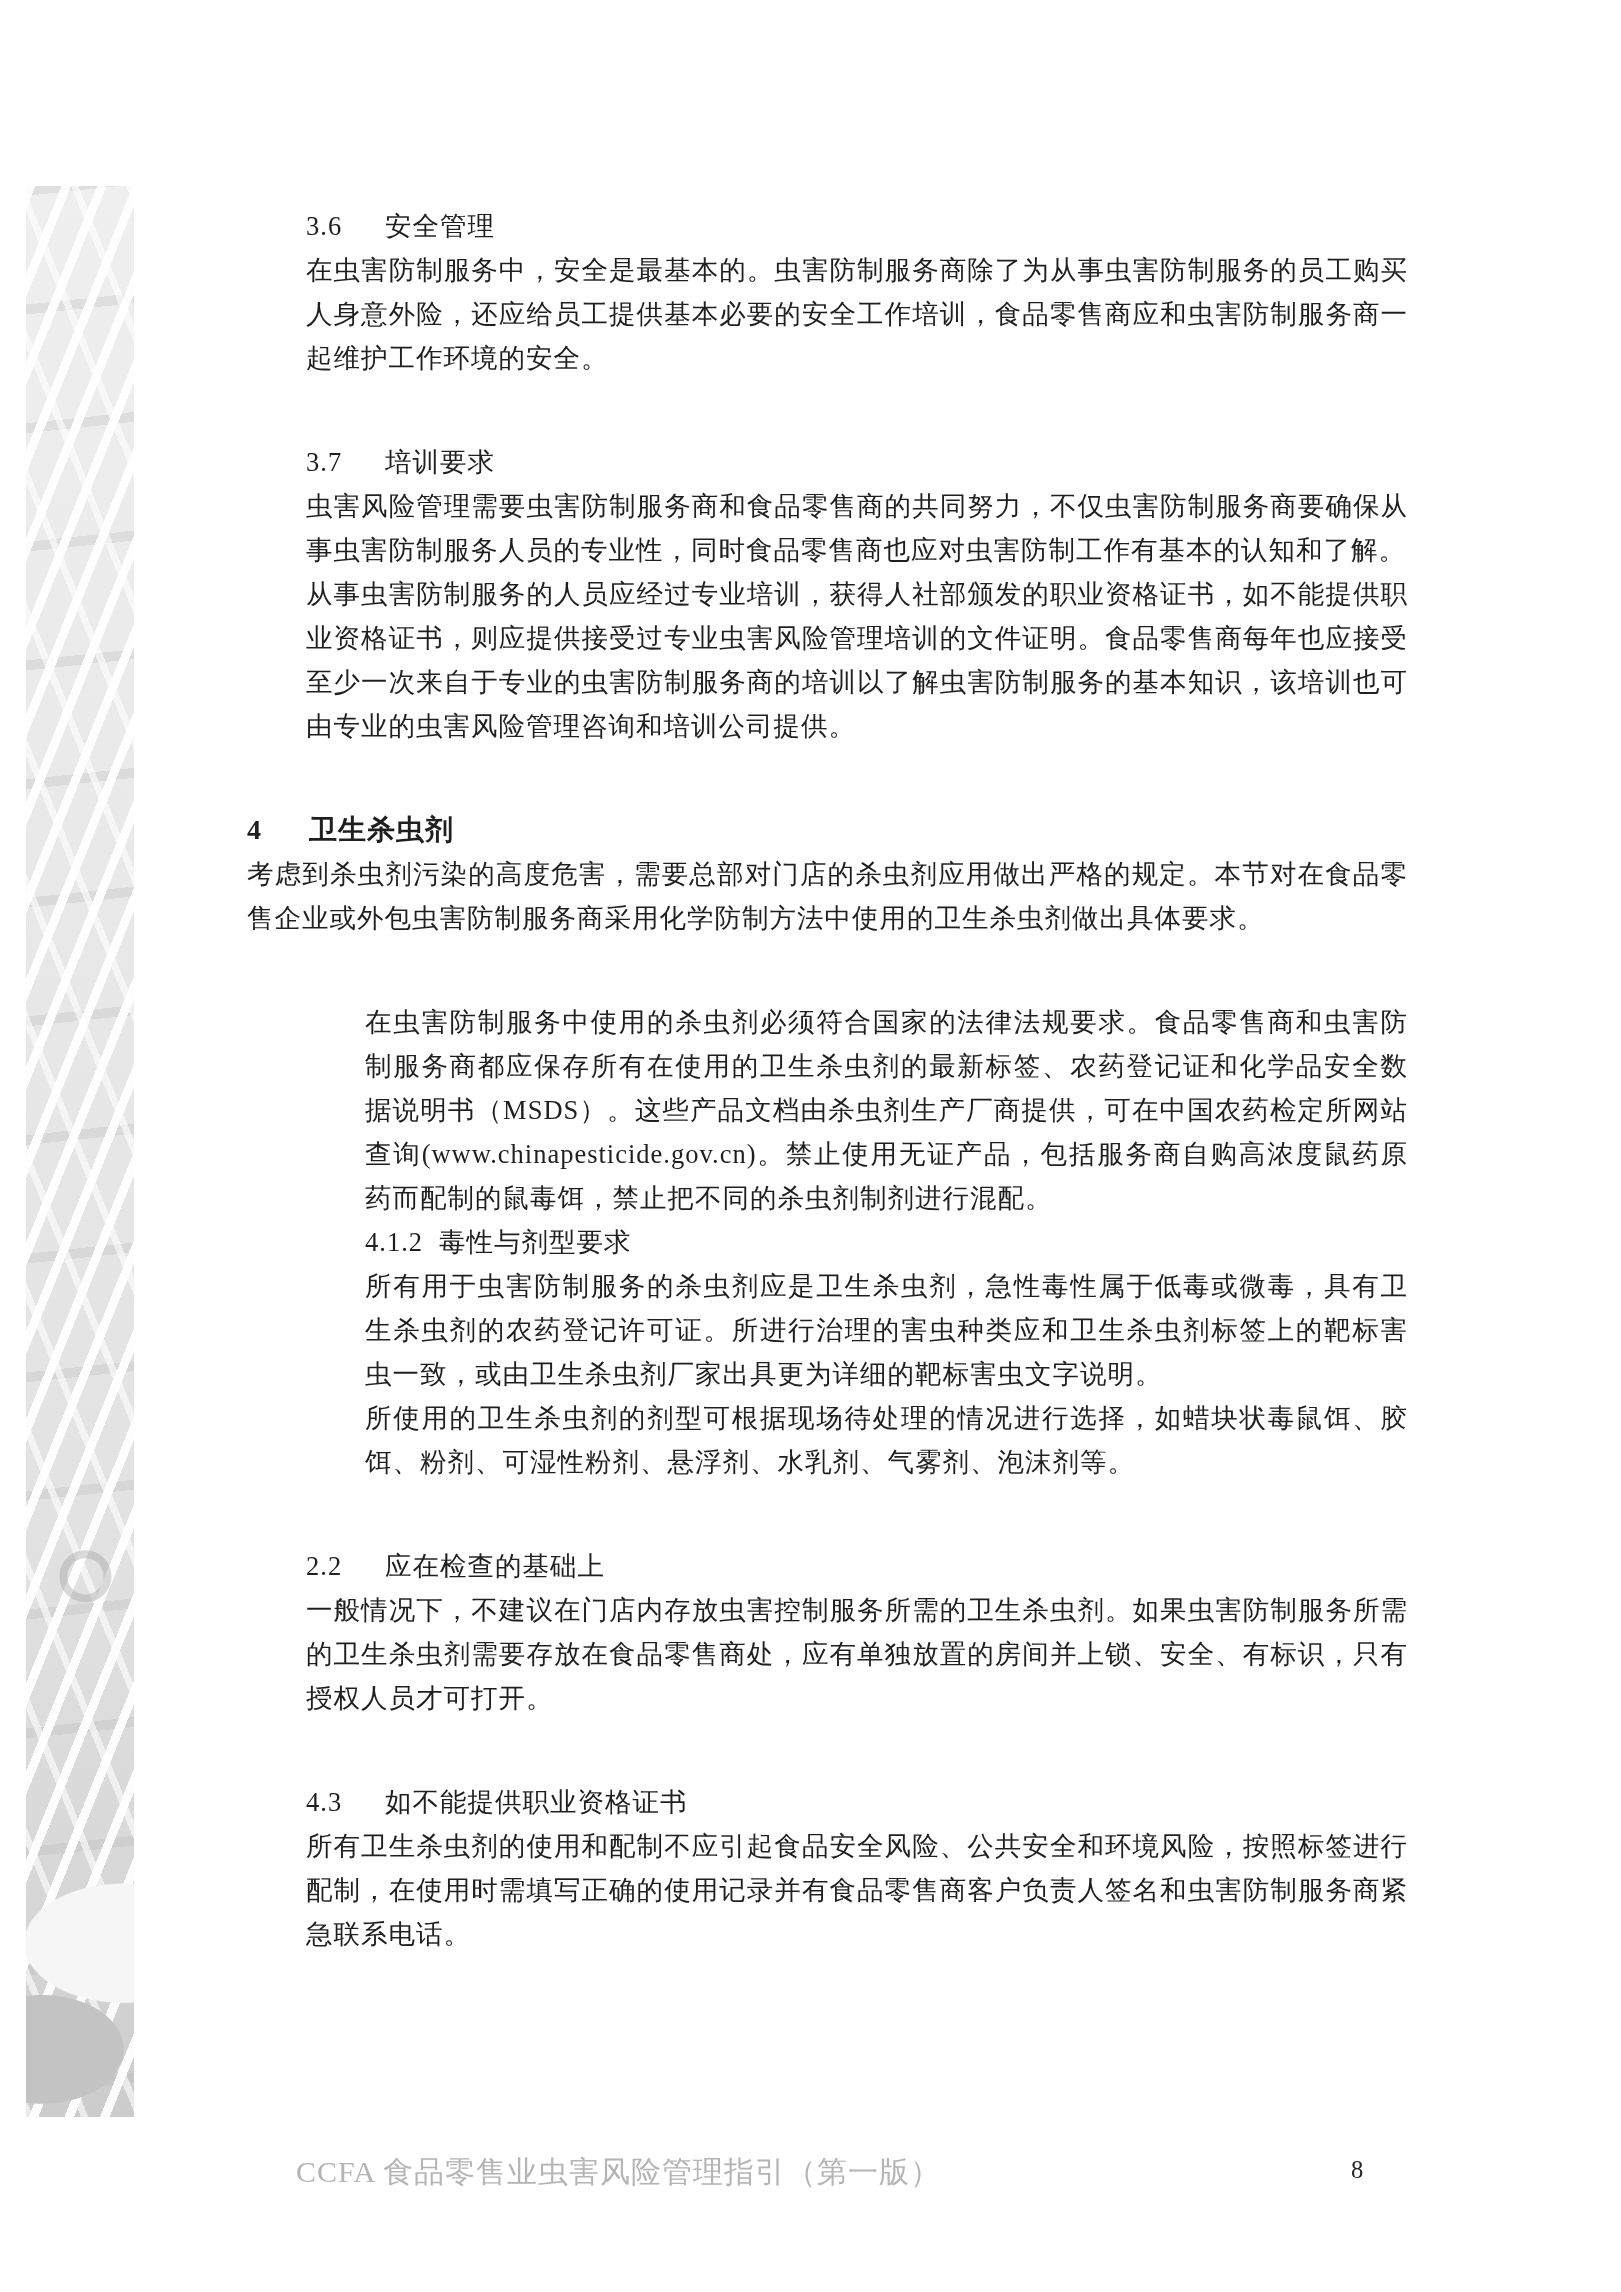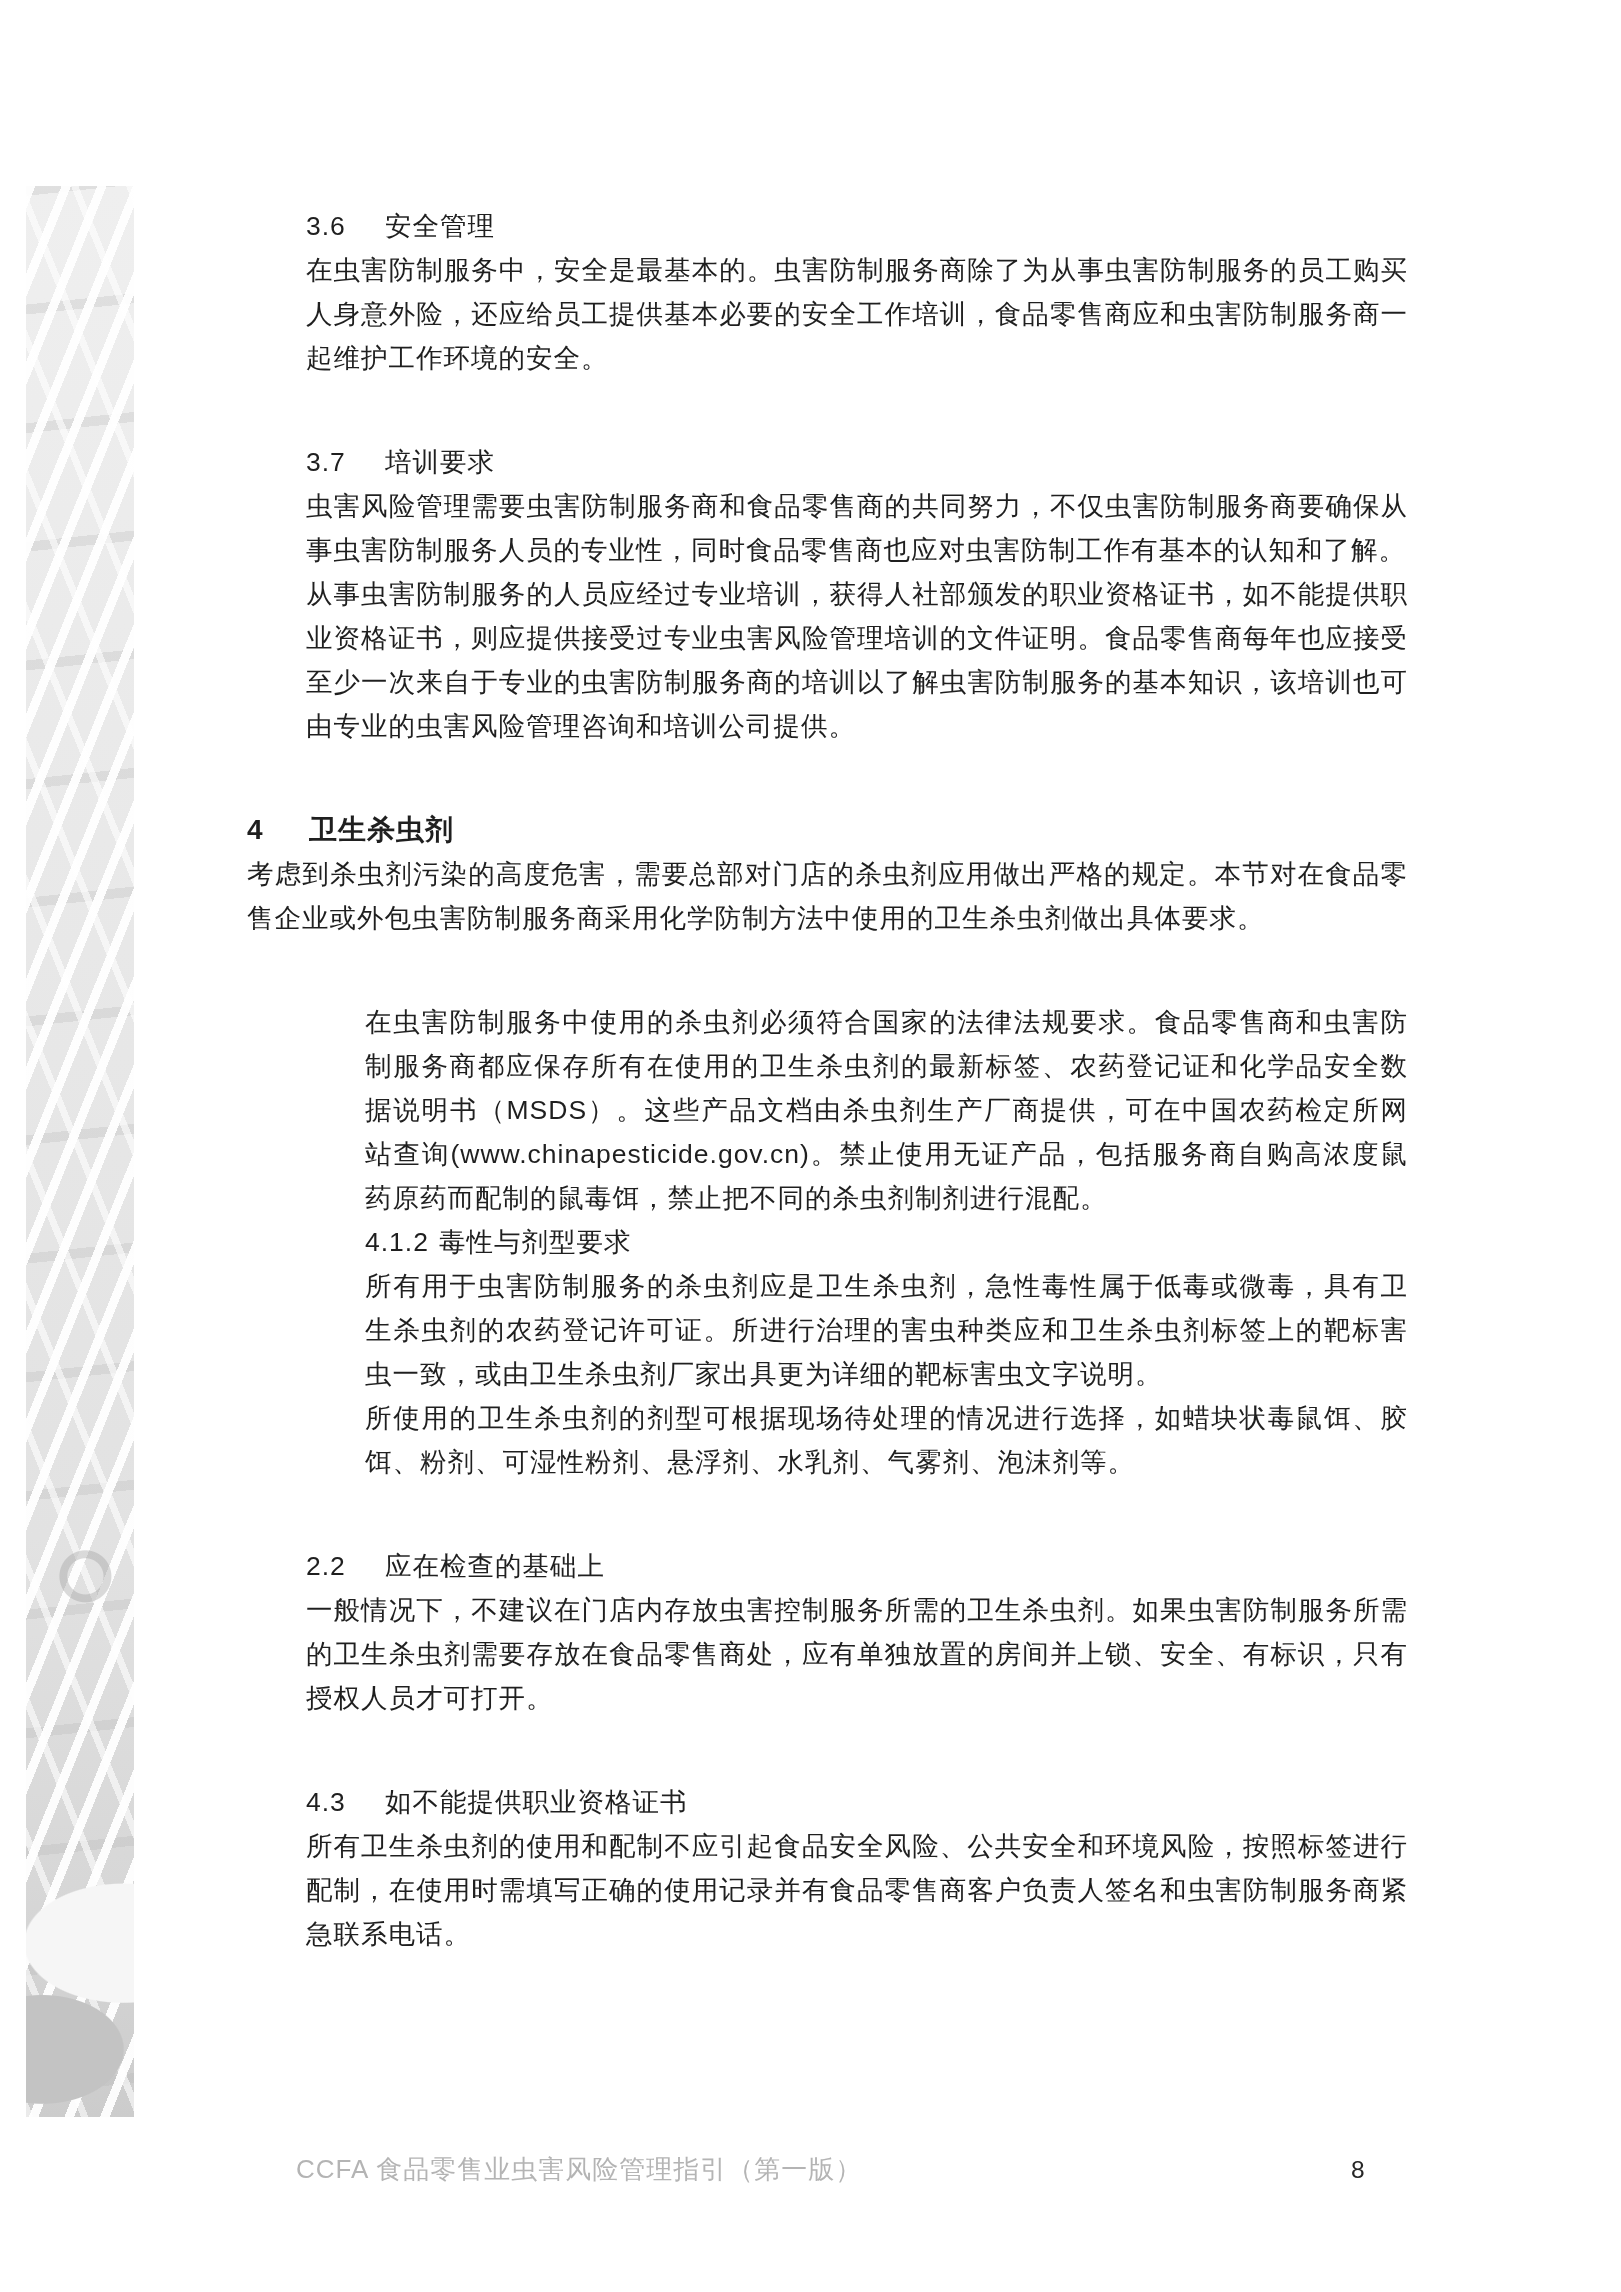--- a/index.html
+++ b/index.html
@@ -1,18 +1,18 @@
 <!DOCTYPE html>
 <html><head>
 <meta charset="utf-8">
 <style>
   html,body{margin:0;padding:0;background:#ffffff;}
   .page{
     position:relative;width:1621px;height:2293px;background:#ffffff;overflow:hidden;
-    font-family:Liberation Sans, sans-serif;color:#1f1f1f;
+    font-family:Liberation Serif, serif;color:#1f1f1f;
   }
   
   .strip{
     position:absolute;left:25.5px;top:186px;width:108px;height:1931px;
     background-color:#e9e9e9;
     background-image:
       radial-gradient(ellipse 147px 98px at 15% 96.5%, #c3c3c3 0 55%, rgba(0,0,0,0) 56%),
       radial-gradient(ellipse 196px 118px at 90% 91%, #f6f6f6 0 50%, rgba(0,0,0,0) 51%),
       radial-gradient(circle at 55% 72%, rgba(0,0,0,0) 0 17.6px, rgba(150,150,150,.35) 18.6px 25.5px, rgba(0,0,0,0) 26.5px),
       repeating-linear-gradient(112deg, rgba(255,255,255,.95) 0 8.8px, rgba(0,0,0,0) 8.8px 33px),
@@ -30,21 +30,21 @@
   .lvl2{padding-left:59px;}
   .lvl3{padding-left:118px;}
   .hrow{display:flex;align-items:baseline;}
   .lvl1 .hrow{font-weight:700;font-size:28px;}
   .lvl1 .num{flex:0 0 62px;}
   .lvl2 .num{flex:0 0 79px;}
   .lvl3 .num{flex:0 0 74px;}
   .para{margin:0;text-align:justify;text-align-last:left;}
   .footer-title{
     position:absolute;left:296px;top:2152px;
-    font-size:26px;letter-spacing:1px;color:#b4b4b4;
+    font-size:30px;letter-spacing:1px;color:#b4b4b4;
   }
   .page-number{
     position:absolute;left:1351px;top:2156px;
     font-size:24.5px;color:#262626;
   }
 </style>
 </head>
 <body>
 
 <div class="page">

